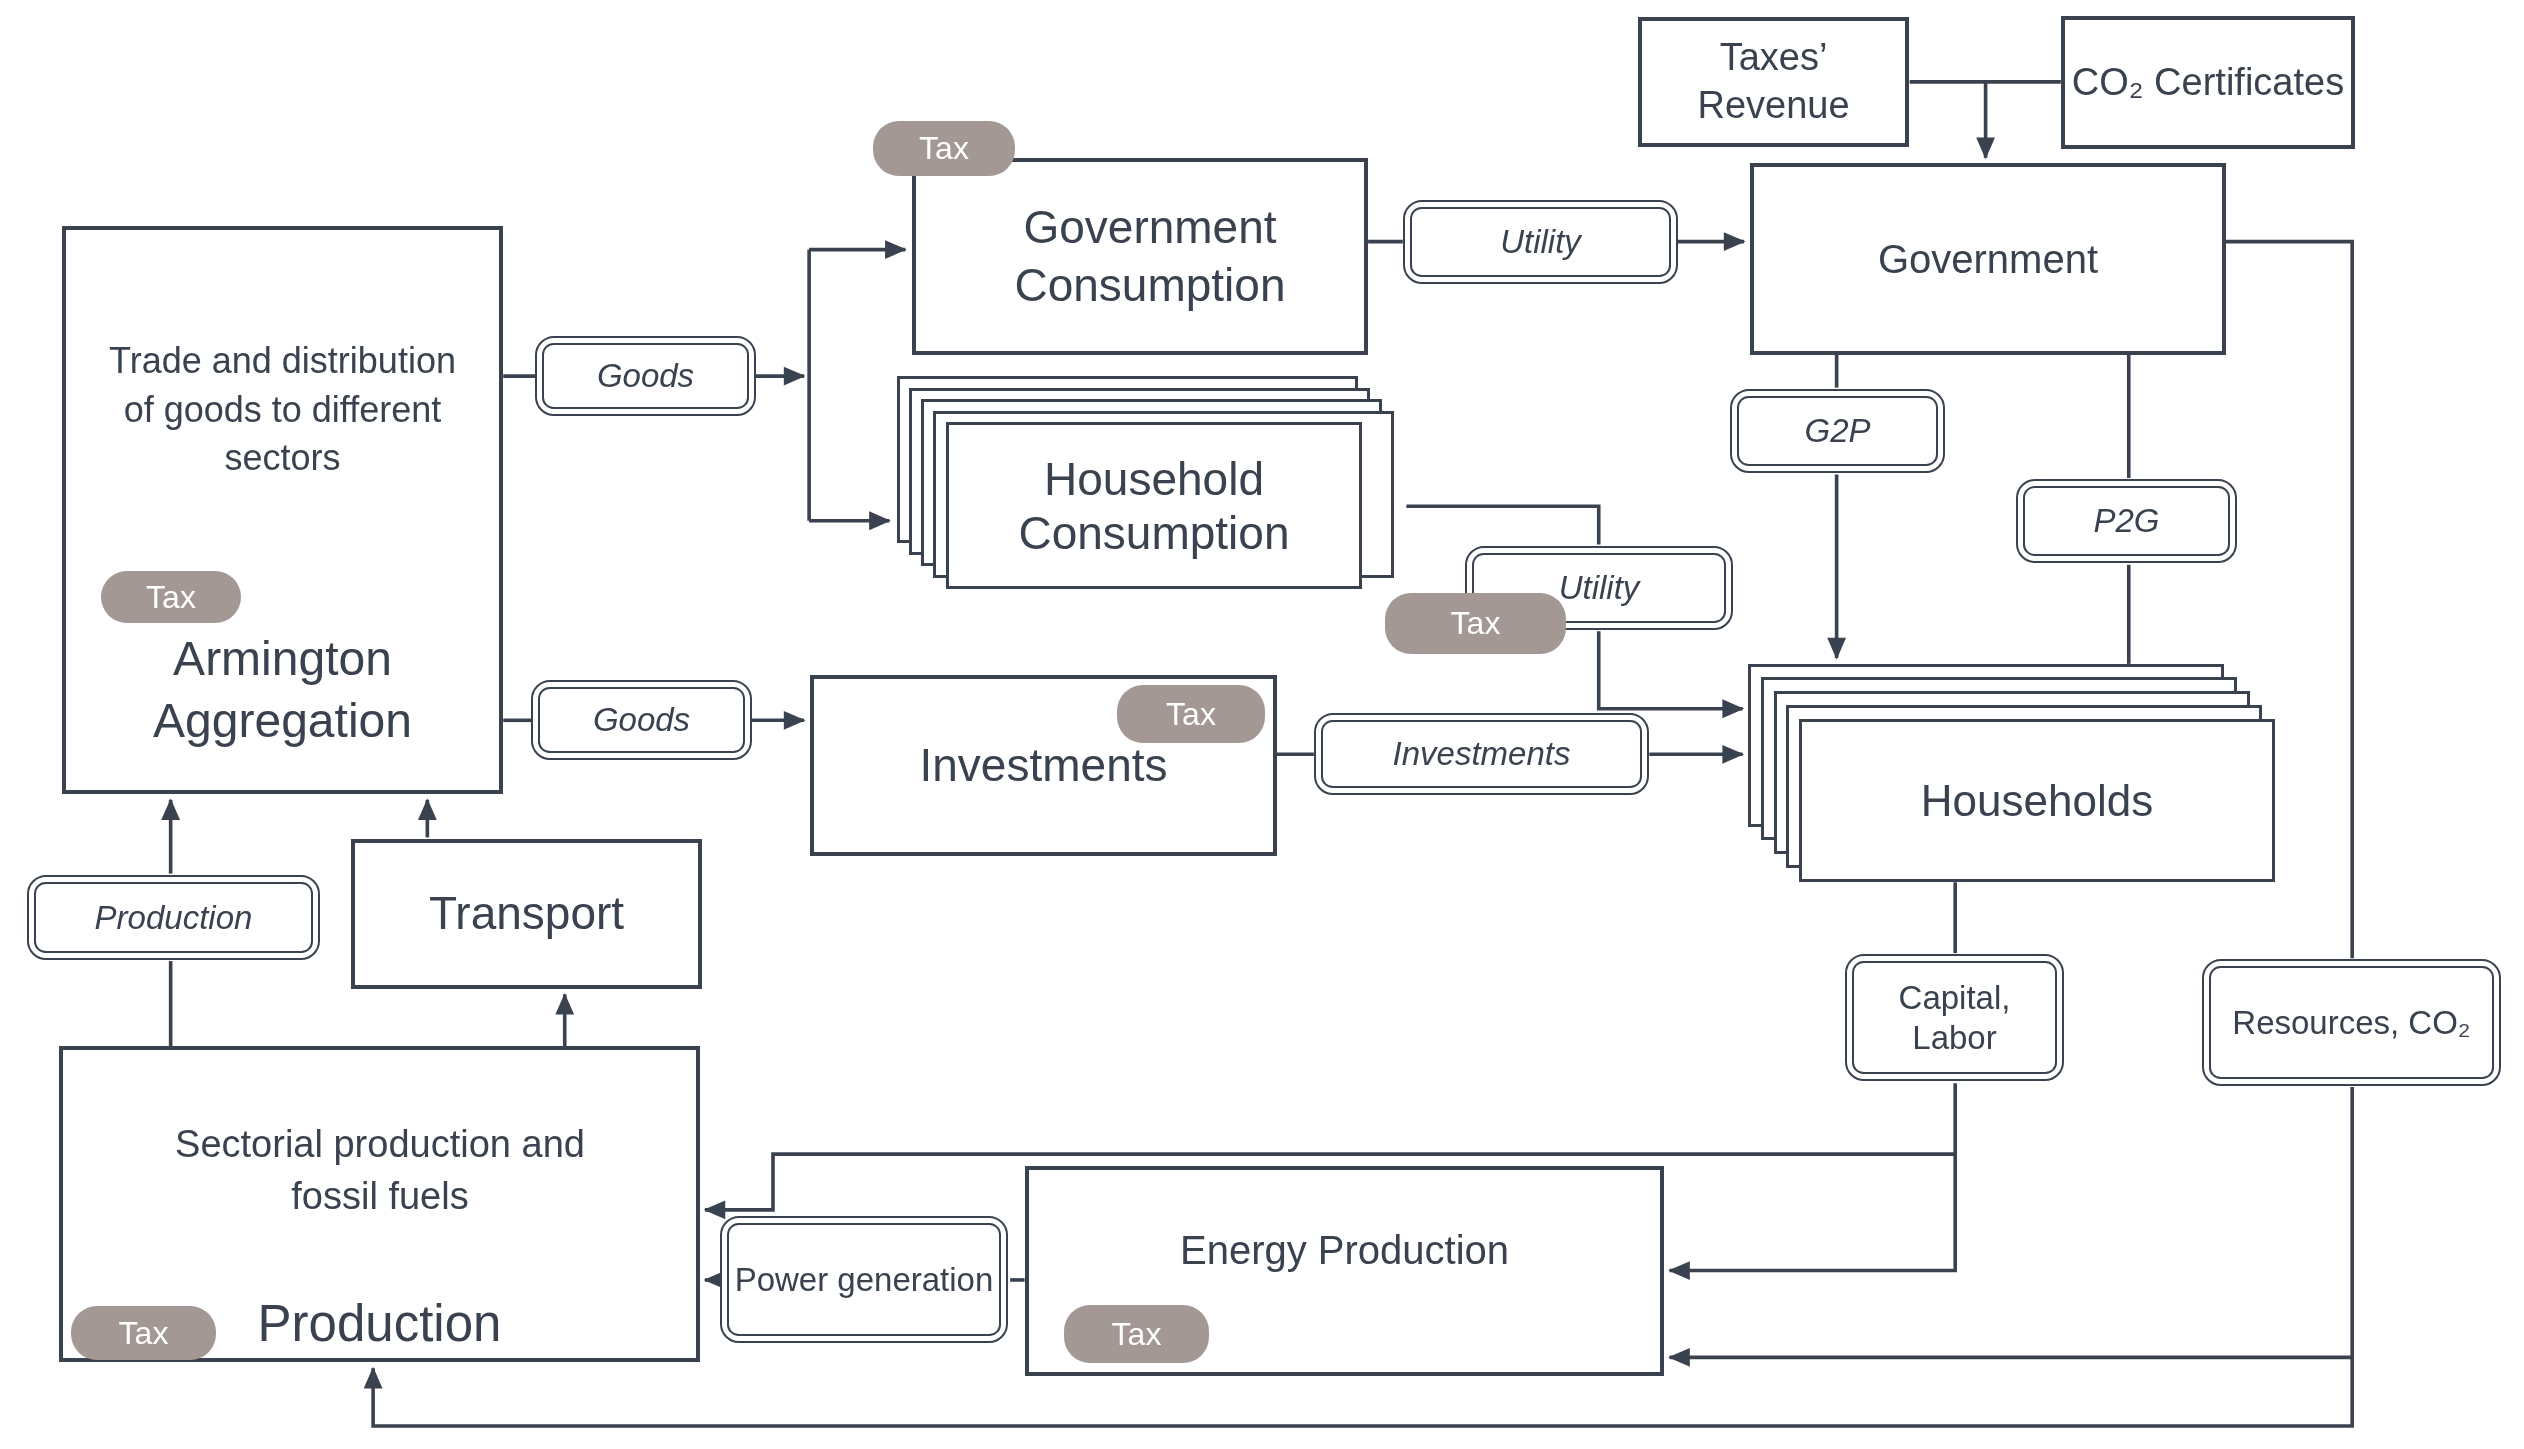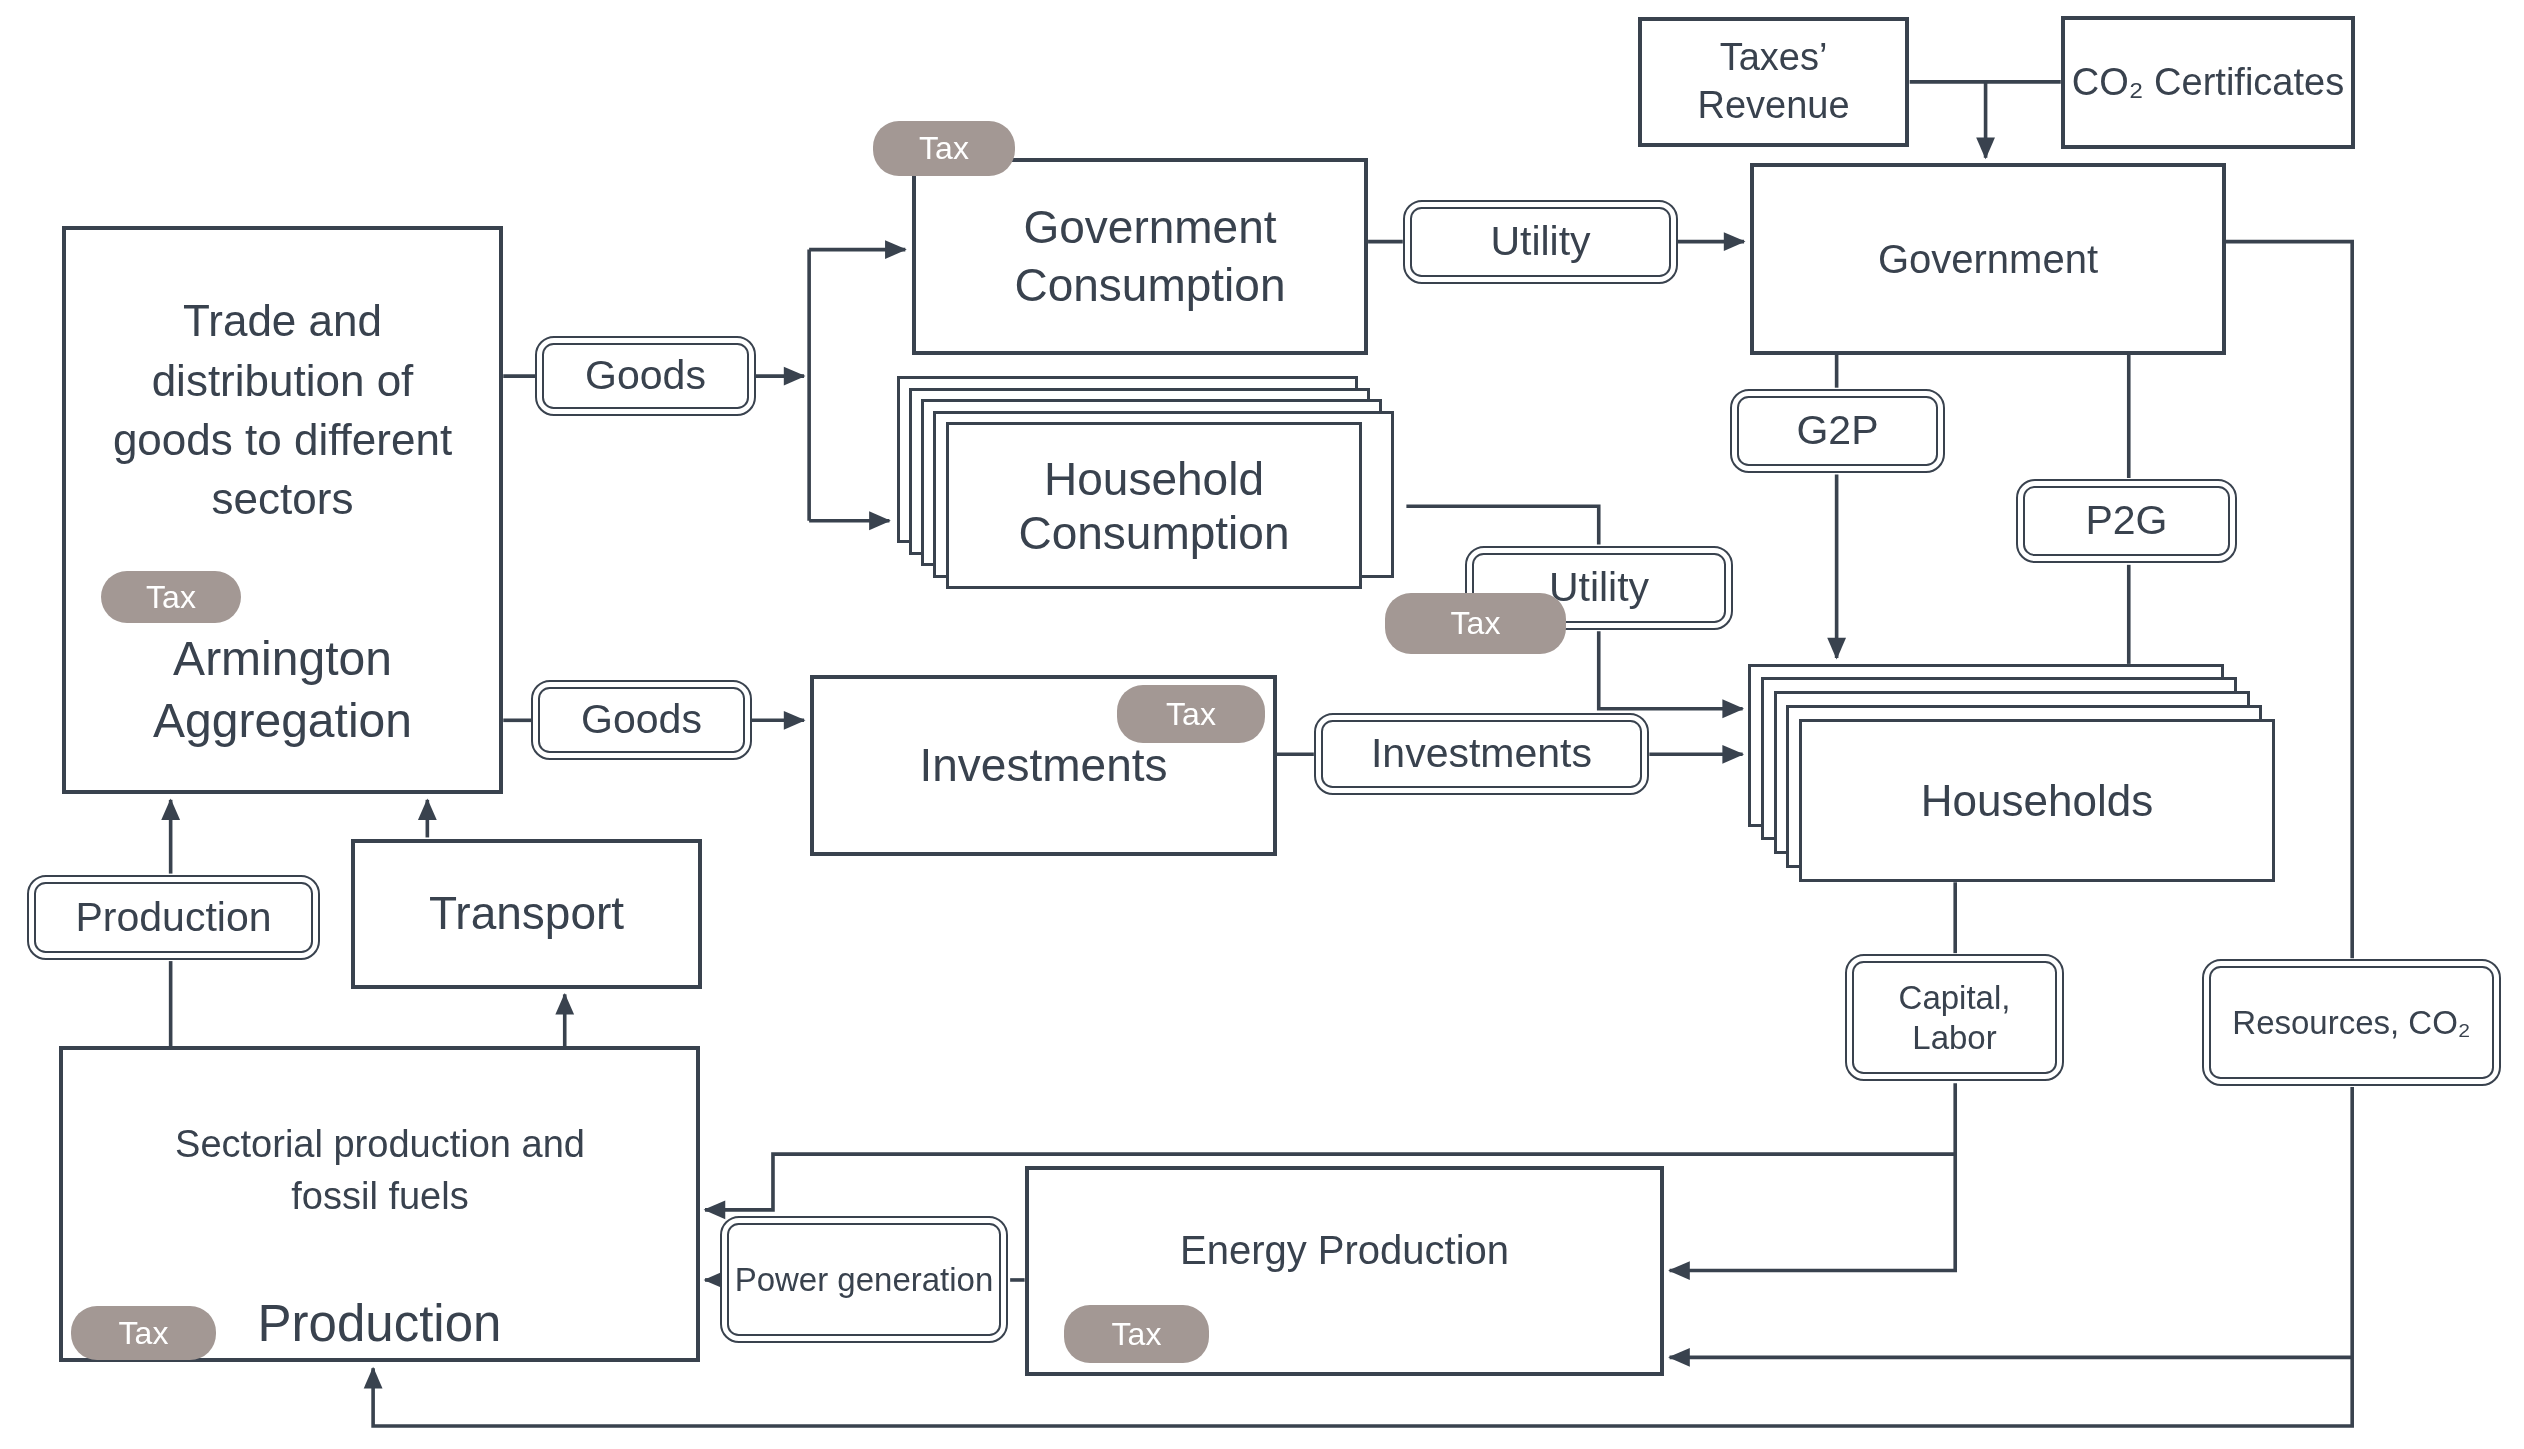--- a/index.html
+++ b/index.html
@@ -55,21 +55,21 @@
   }
   .note{
     position:absolute;z-index:3;
     display:flex;align-items:center;justify-content:center;
     text-align:center;line-height:1.35;
   }
   .free-label{
     position:absolute;z-index:3;
     text-align:center;line-height:1.3;
   }
-  .fs-pill{font-size:41px;}
+  .fs-pill{font-size:33px;font-style:italic;}
   .fs-title{font-size:46px;}
   .fs-mid{font-size:39px;}
 </style>
 </head>
 <body>
 
 <div id="canvas">
 
   <svg id="wires" viewBox="0 0 3492 2005" xmlns="http://www.w3.org/2000/svg">
     <defs>
@@ -142,21 +142,21 @@
 
   <div class="box fs-title" style="left:810px;top:675px;width:467px;height:181px;">
     <span>Investments</span>
   </div>
 
   <div class="box fs-title" style="left:351px;top:839px;width:351px;height:150px;">
     <span>Transport</span>
   </div>
 
   <div class="box" style="left:62px;top:226px;width:441px;height:568px;"></div>
-  <div class="note" style="left:106px;top:272px;width:353px;height:276px;font-size:44px;justify-content:center;">
+  <div class="note" style="left:106px;top:272px;width:353px;height:276px;font-size:36px;justify-content:center;">
     <span>Trade and distribution of goods to different sectors</span>
   </div>
   <div class="free-label" style="left:69px;top:628px;width:427px;font-size:48px;">
     <span>Armington Aggregation</span>
   </div>
   <div class="badge" style="left:101px;top:571px;width:140px;height:52px;">
     <span>Tax</span>
   </div>
 
   <div class="stack-layer" style="left:897px;top:376px;width:461px;height:167px;"></div>

